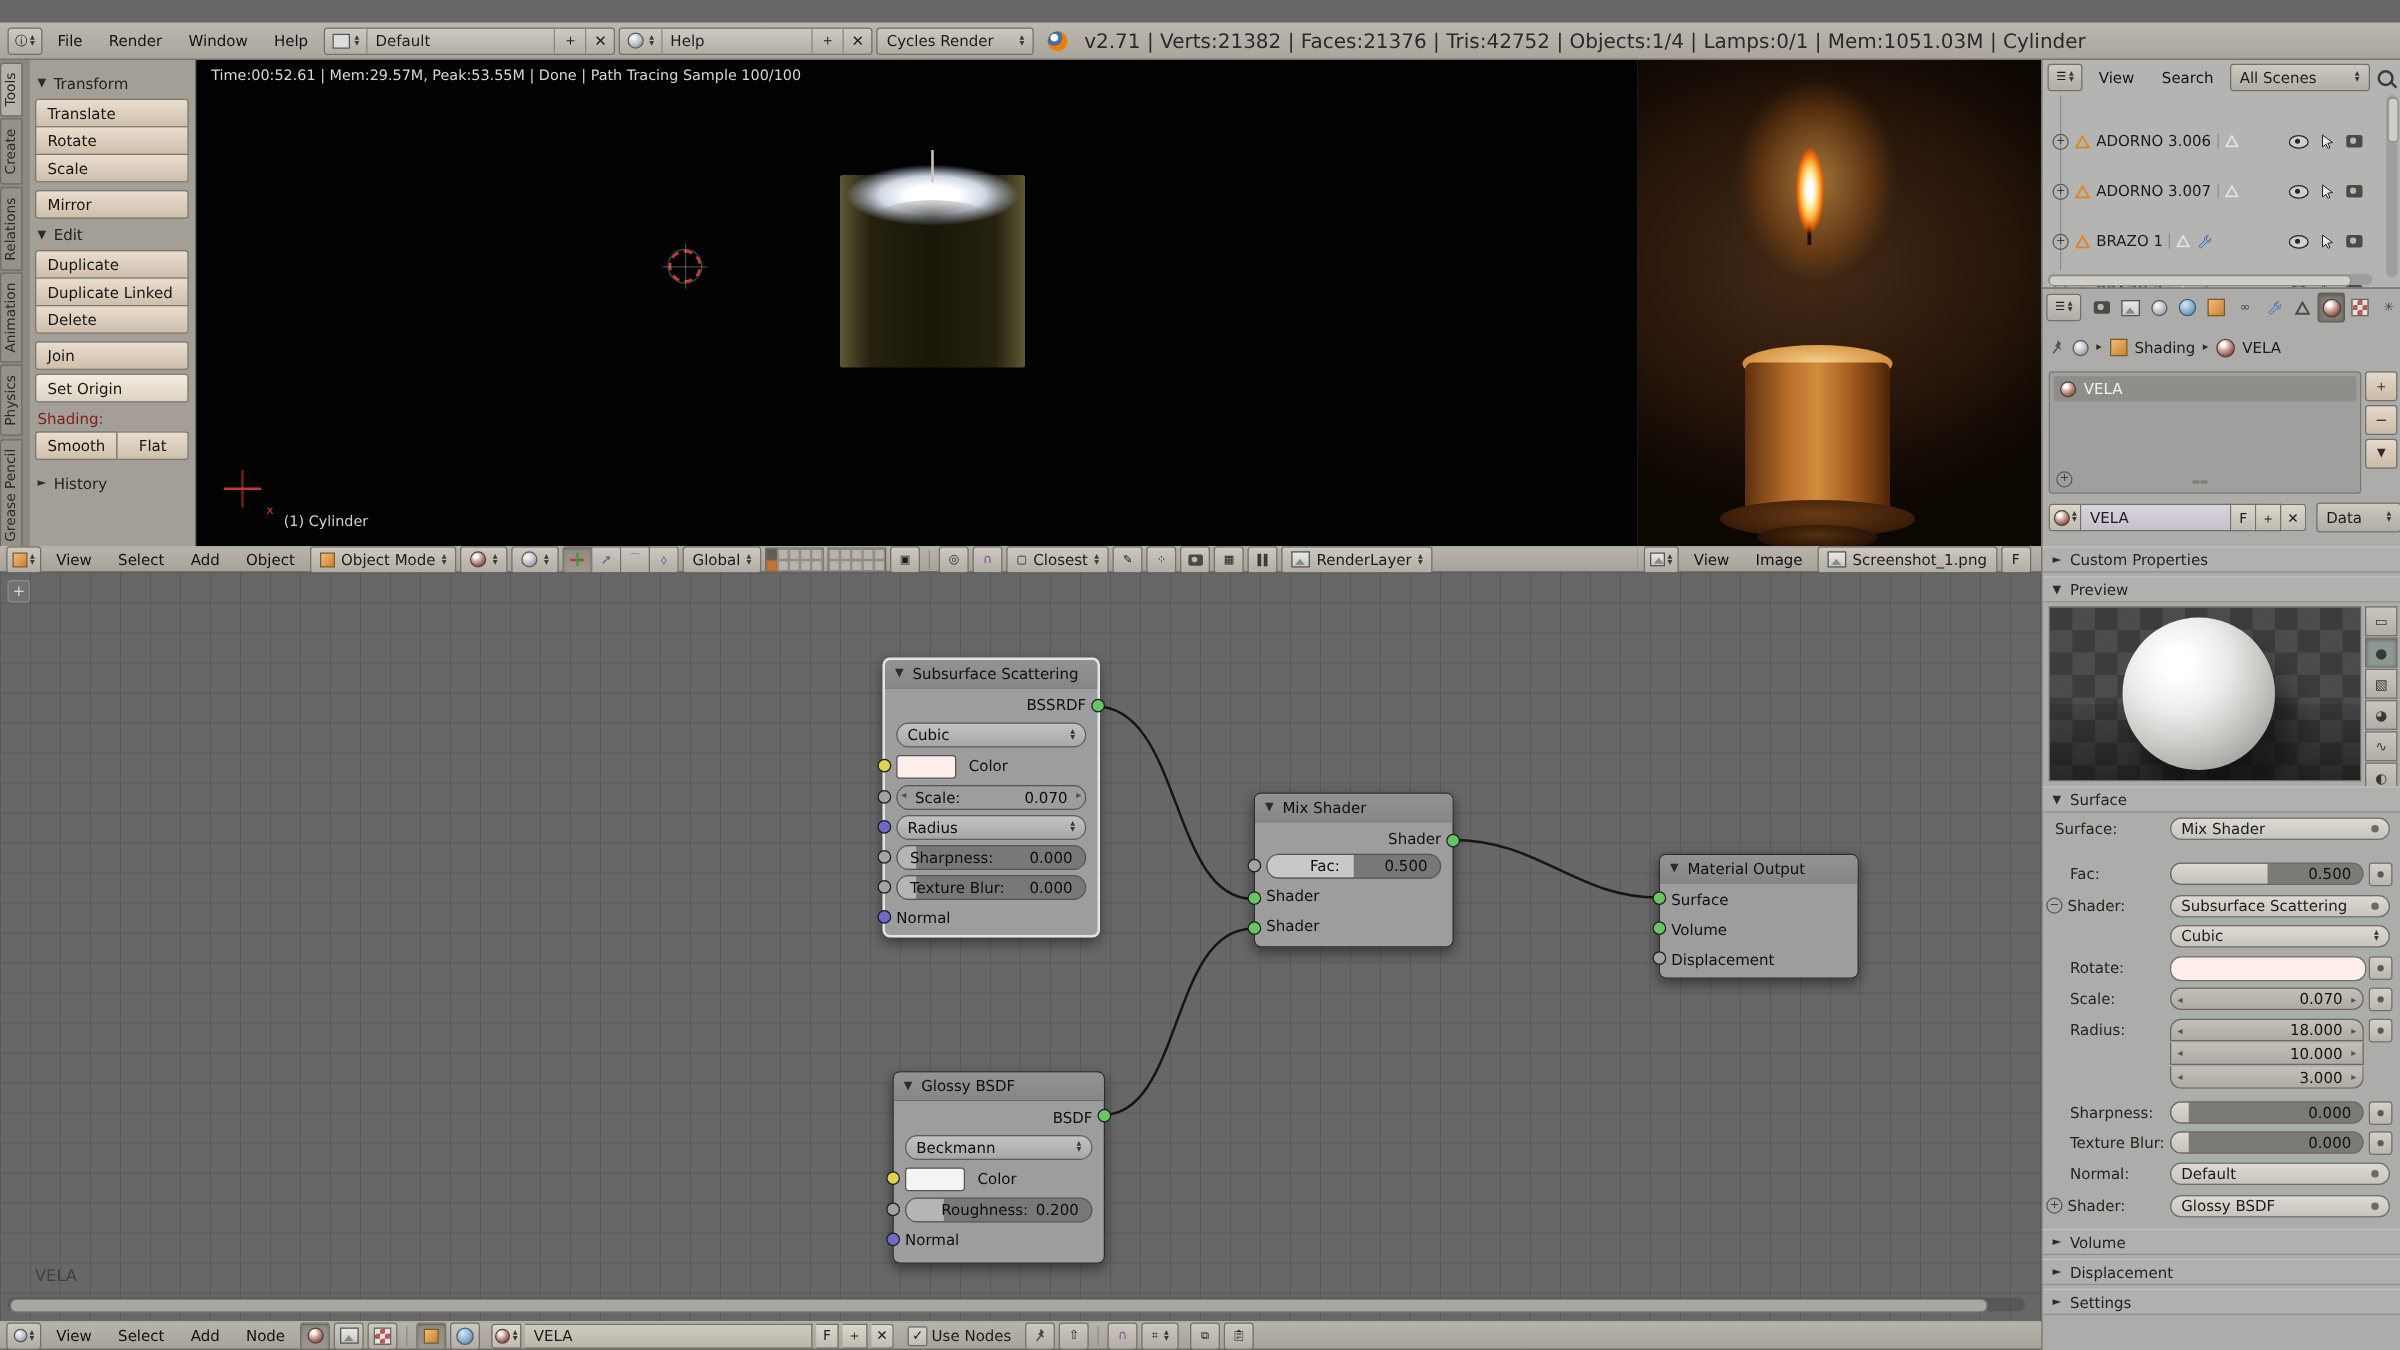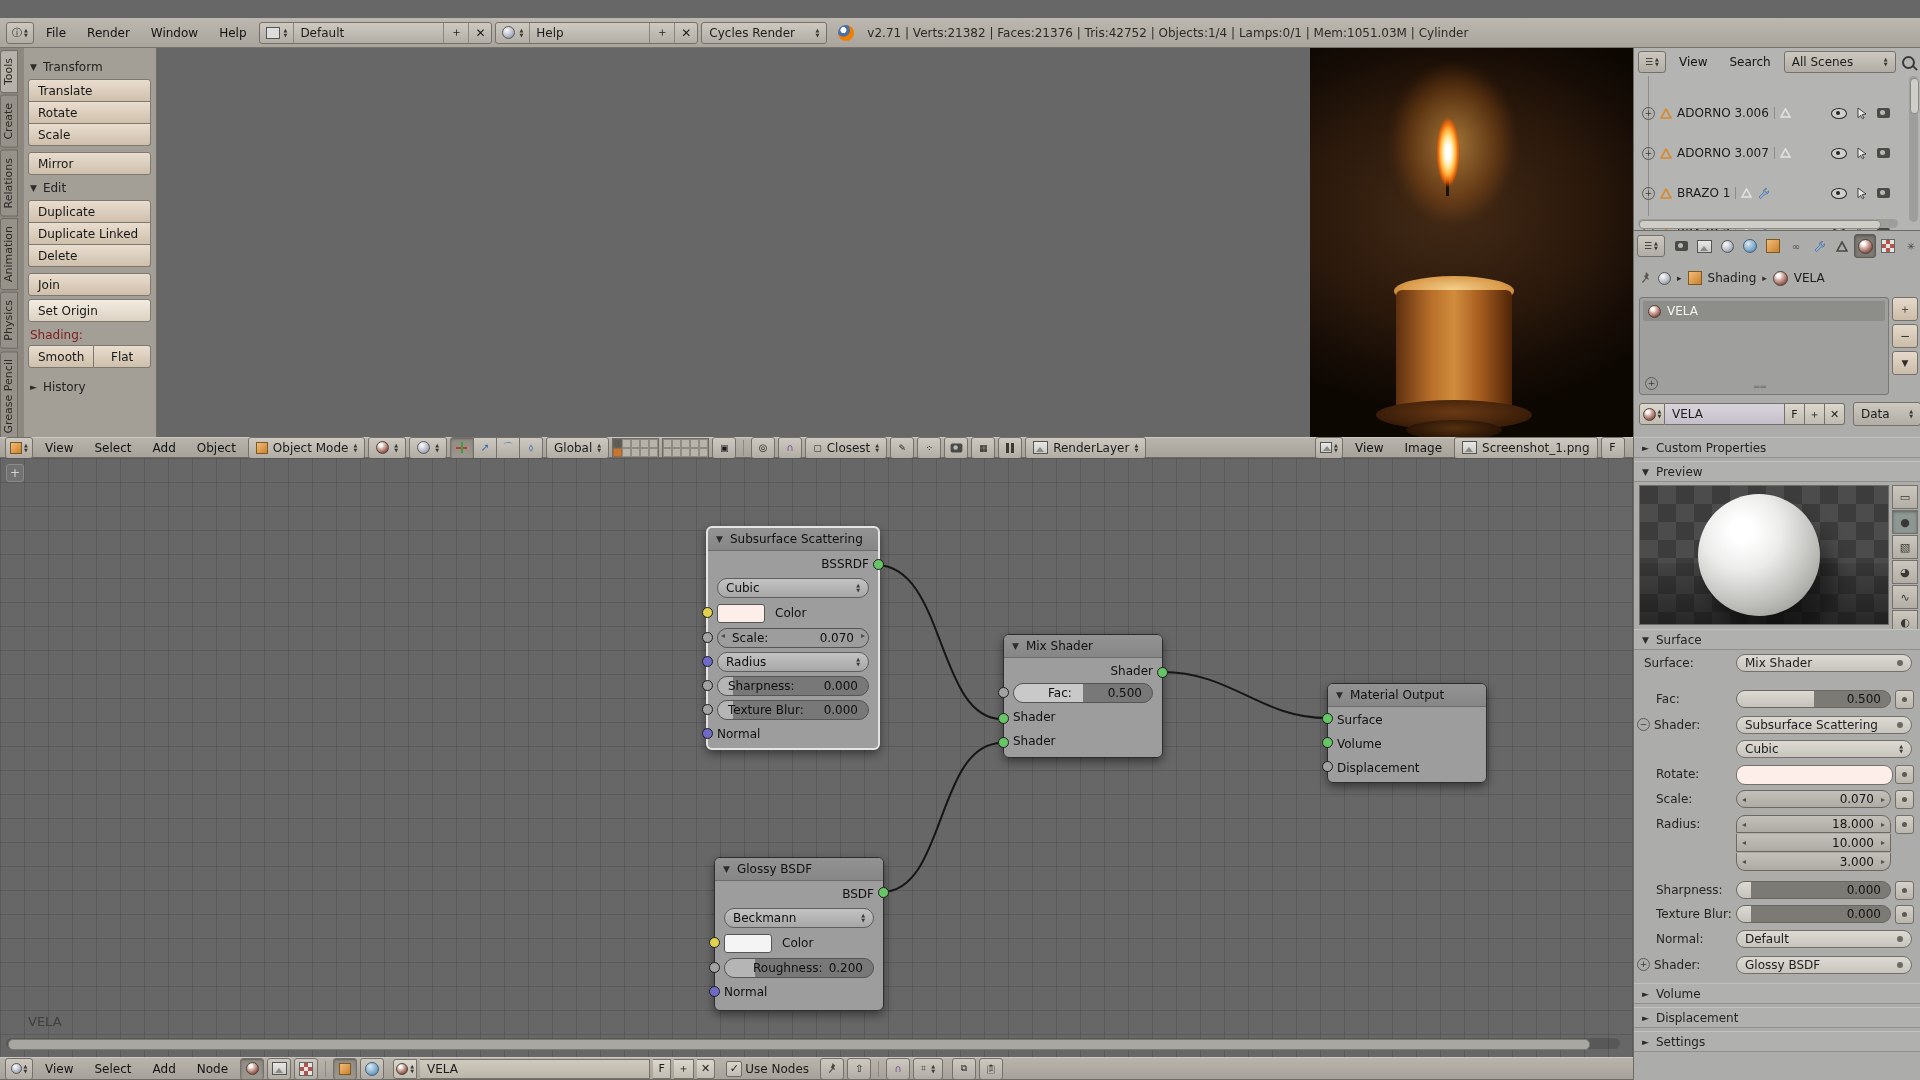--- a/index.html
+++ b/index.html
@@ -23,21 +23,21 @@
   .menu{padding:3px 9px;border-radius:3px;color:#121212;}
   .hicon-btn{width:26px;height:20px;display:flex;align-items:center;justify-content:center;gap:2px;
     background:linear-gradient(#cdc9c0,#b1ada4);border:1px solid #75716a;border-radius:3px;}
   .widget{display:flex;align-items:center;height:20px;background:linear-gradient(#cfcac1,#b3aea5);
     border:1px solid #75716a;border-radius:3px;overflow:hidden;}
   .widget .seg{padding:0 6px;display:flex;align-items:center;gap:4px;height:100%;box-sizing:border-box;}
   .widget .seg + .seg{border-left:1px solid #8a867e;}
   .updown{display:inline-flex;flex-direction:column;align-items:center;font-size:5px;line-height:5px;color:#3c3a35;}
   .updown::before{content:"▲";}
   .updown::after{content:"▼";}
-  .stats-text{margin-left:10px;color:#2a2a28;font-size:12px;white-space:nowrap;}
+  .stats-text{margin-left:10px;color:#2a2a28;font-size:16px;white-space:nowrap;}
   .screen-ico{width:12px;height:10px;border:1px solid #555;background:#ddd;display:inline-block;}
   .ball-ico{width:11px;height:11px;border-radius:50%;display:inline-block;
     background:radial-gradient(circle at 35% 30%,#fdfdfd,#b8bdc9 55%,#6e7685);border:1px solid #5a5a55;}
   
   .ehdr{display:flex;align-items:center;gap:3px;background:linear-gradient(#b8b4ac,#a6a29a);
     border-top:1px solid #cbc8c1;border-bottom:1px solid #6e6b64;box-sizing:border-box;padding:0 5px;}
   .vsep{width:1px;height:16px;background:#8d8a82;margin:0 4px;}
   .dd{display:flex;align-items:center;gap:5px;height:20px;padding:0 7px;
     background:linear-gradient(#cdc9c0,#b1ada4);border:1px solid #75716a;border-radius:3px;}
   .smbtn{width:22px;height:20px;display:flex;align-items:center;justify-content:center;
@@ -322,20 +322,34 @@
         <div class="tool-btn">Smooth</div>
         <div class="tool-btn">Flat</div>
       </div>
       <div class="pnlhdr" style="margin-top:12px;">
           <span class="tri">►</span>
           <span>History</span>
         </div>
     </div>
   </div>
 
+  <div class="abs vp">
+    <div class="vp-stats">Time:00:52.61 | Mem:29.57M, Peak:53.55M | Done | Path Tracing Sample 100/100</div>
+    <div class="candle"></div>
+    <div class="candle-top"></div>
+    <div class="candle-dip"></div>
+    <div class="wick"></div>
+    <div class="cursor3d"></div>
+    <div class="axisw">
+      <i class="ax"></i>
+        <i class="ay"></i>
+        <span class="lbl">x</span>
+    </div>
+    <div class="vp-objlabel">(1) Cylinder</div>
+  </div>
 
   <div class="abs imged">
     <div class="photo"></div>
     <div class="pt-glow"></div>
     <div class="pt-melt"></div>
     <div class="pt-body"></div>
     <div class="pt-holder"></div>
     <div class="pt-holder2"></div>
     <div class="pt-wick"></div>
     <div class="pt-flame"></div>

